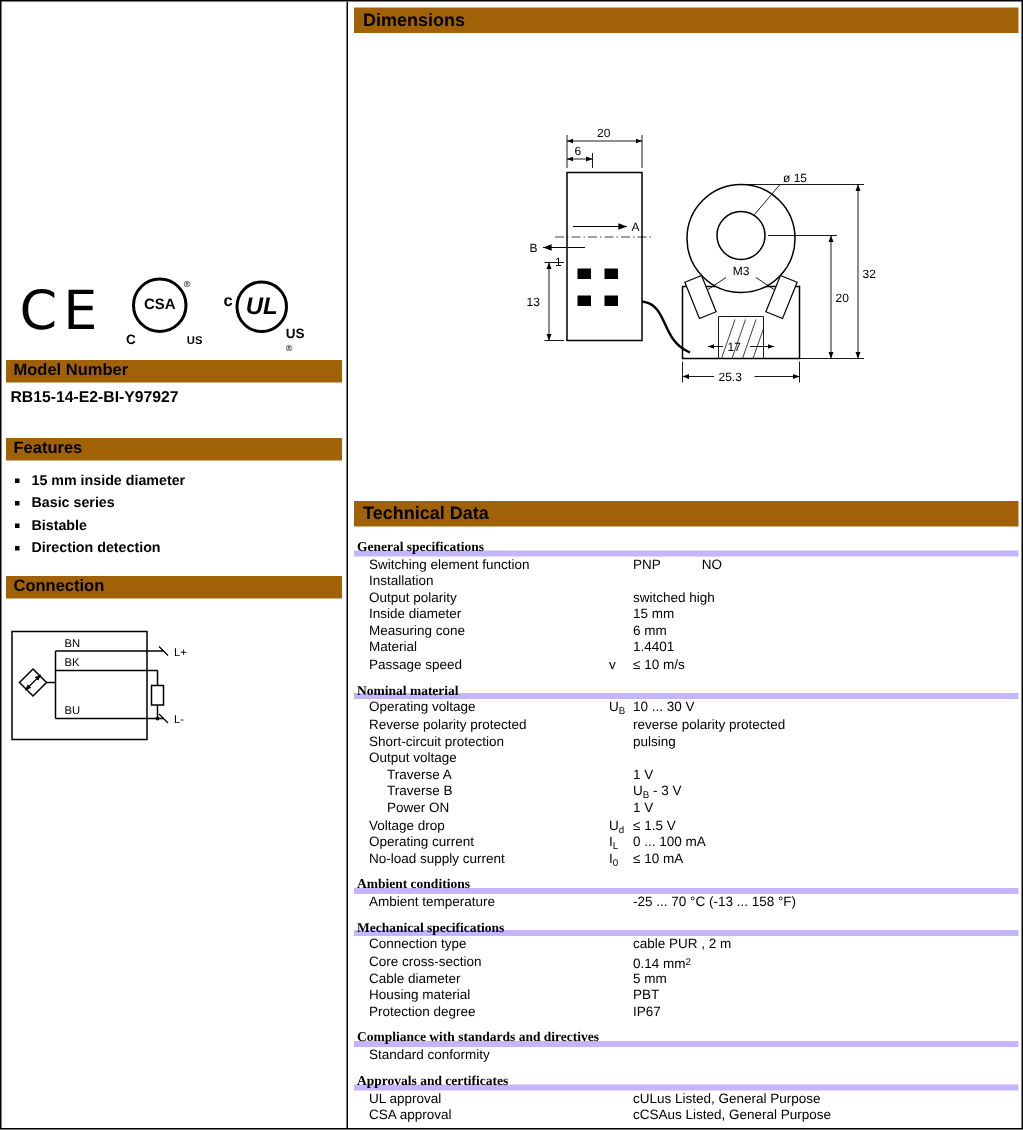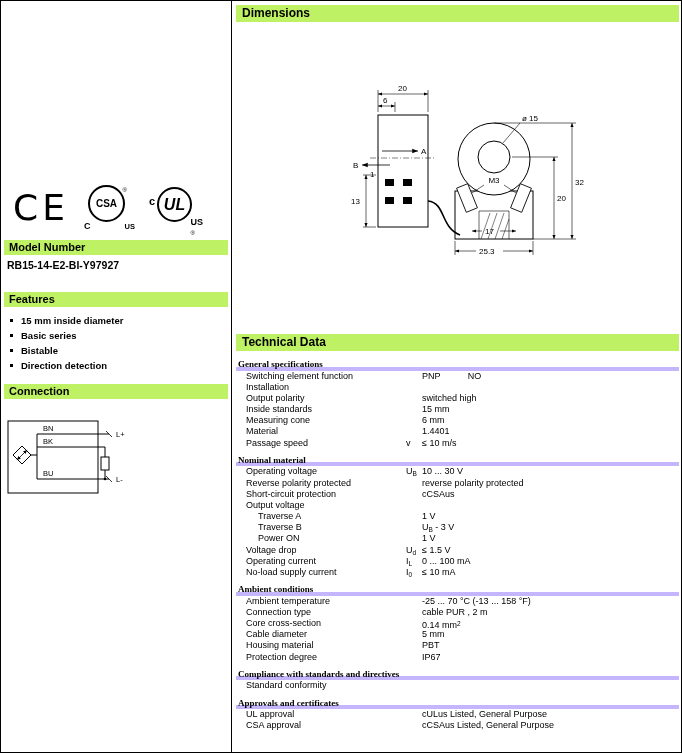--- a/index.html
+++ b/index.html
@@ -3,21 +3,21 @@
 <meta charset="utf-8">
 <style>
   * { margin:0; padding:0; box-sizing:border-box; }
   body { background:#fff; font-family:"Liberation Sans", sans-serif; }
   .page { position:relative; width:682px; height:753px; background:#fff; color:#000;
           border:1px solid #000; overflow:hidden; font-family:"Liberation Sans", sans-serif; }
   .divider { position:absolute; left:230px; top:0; width:1px; height:100%; background:#000; }
 
   
   .leftcol { position:absolute; left:0; top:0; width:230px; height:100%; }
-  .bar { position:absolute; background:#bef264; font-weight:bold; }
+  .bar { position:absolute; background:#a16207; font-weight:bold; }
   .bar-left { left:3px; width:224px; height:15px; line-height:15px; font-size:11px; padding-left:5px; }
   #bar-model { top:239px; }
   #bar-features { top:291px; }
   #bar-connection { top:383px; }
   .model-number { position:absolute; left:6px; top:258px; font-weight:bold; font-size:10.5px; }
 
   .features { position:absolute; left:0; top:312px; width:230px; }
   .feat { position:relative; height:15px; line-height:15px; font-size:9.5px; font-weight:bold; padding-left:20px; }
   .bullet { position:absolute; left:9px; top:6px; width:3px; height:3px; background:#000; }
 
@@ -225,21 +225,21 @@
           <span class="tval">PNP           NO</span>
         </div>
         <div class="trow">
           <span class="tlabel">Installation</span>
         </div>
         <div class="trow">
           <span class="tlabel">Output polarity</span>
           <span class="tval">switched high</span>
         </div>
         <div class="trow">
-          <span class="tlabel">Inside standards</span>
+          <span class="tlabel">Inside diameter</span>
           <span class="tval">15 mm</span>
         </div>
         <div class="trow">
           <span class="tlabel">Measuring cone</span>
           <span class="tval">6 mm</span>
         </div>
         <div class="trow">
           <span class="tlabel">Material</span>
           <span class="tval">1.4401</span>
         </div>
@@ -253,21 +253,21 @@
           <span class="tlabel">Operating voltage</span>
           <span class="tsym">U<sub>B</sub></span>
           <span class="tval">10 ... 30 V</span>
         </div>
         <div class="trow">
           <span class="tlabel">Reverse polarity protected</span>
           <span class="tval">reverse polarity protected</span>
         </div>
         <div class="trow">
           <span class="tlabel">Short-circuit protection</span>
-          <span class="tval">cCSAus</span>
+          <span class="tval">pulsing</span>
         </div>
         <div class="trow">
           <span class="tlabel">Output voltage</span>
         </div>
         <div class="trow">
           <span class="tlabel ind2">Traverse A</span>
           <span class="tval">1 V</span>
         </div>
         <div class="trow">
           <span class="tlabel ind2">Traverse B</span>
@@ -290,20 +290,21 @@
         <div class="trow">
           <span class="tlabel">No-load supply current</span>
           <span class="tsym">I<sub>0</sub></span>
           <span class="tval">≤ 10 mA</span>
         </div>
         <div class="tsection">Ambient conditions</div>
         <div class="trow">
           <span class="tlabel">Ambient temperature</span>
           <span class="tval">-25 ... 70 °C (-13 ... 158 °F)</span>
         </div>
+        <div class="tsection">Mechanical specifications</div>
         <div class="trow">
           <span class="tlabel">Connection type</span>
           <span class="tval">cable PUR , 2 m</span>
         </div>
         <div class="trow">
           <span class="tlabel">Core cross-section</span>
           <span class="tval">0.14 mm<sup>2</sup></span>
         </div>
         <div class="trow">
           <span class="tlabel">Cable diameter</span>

